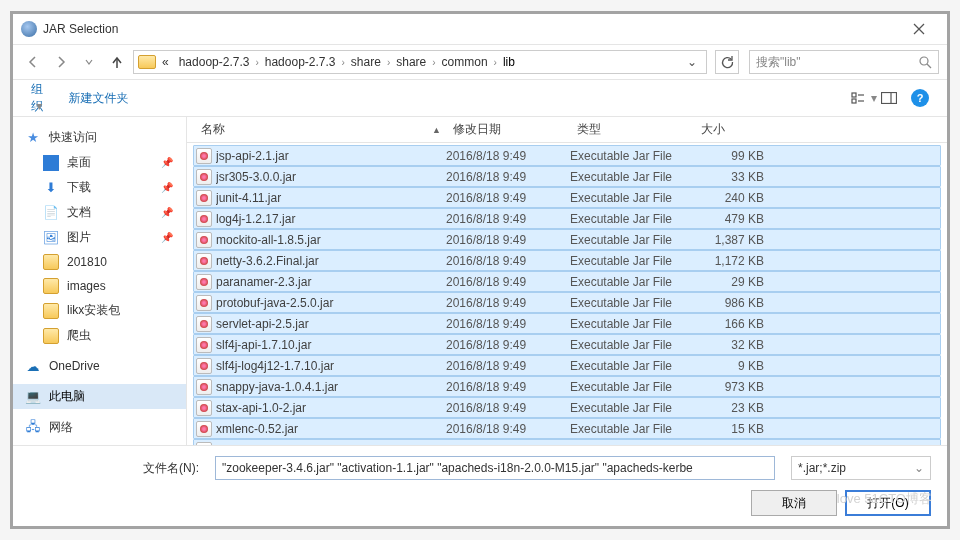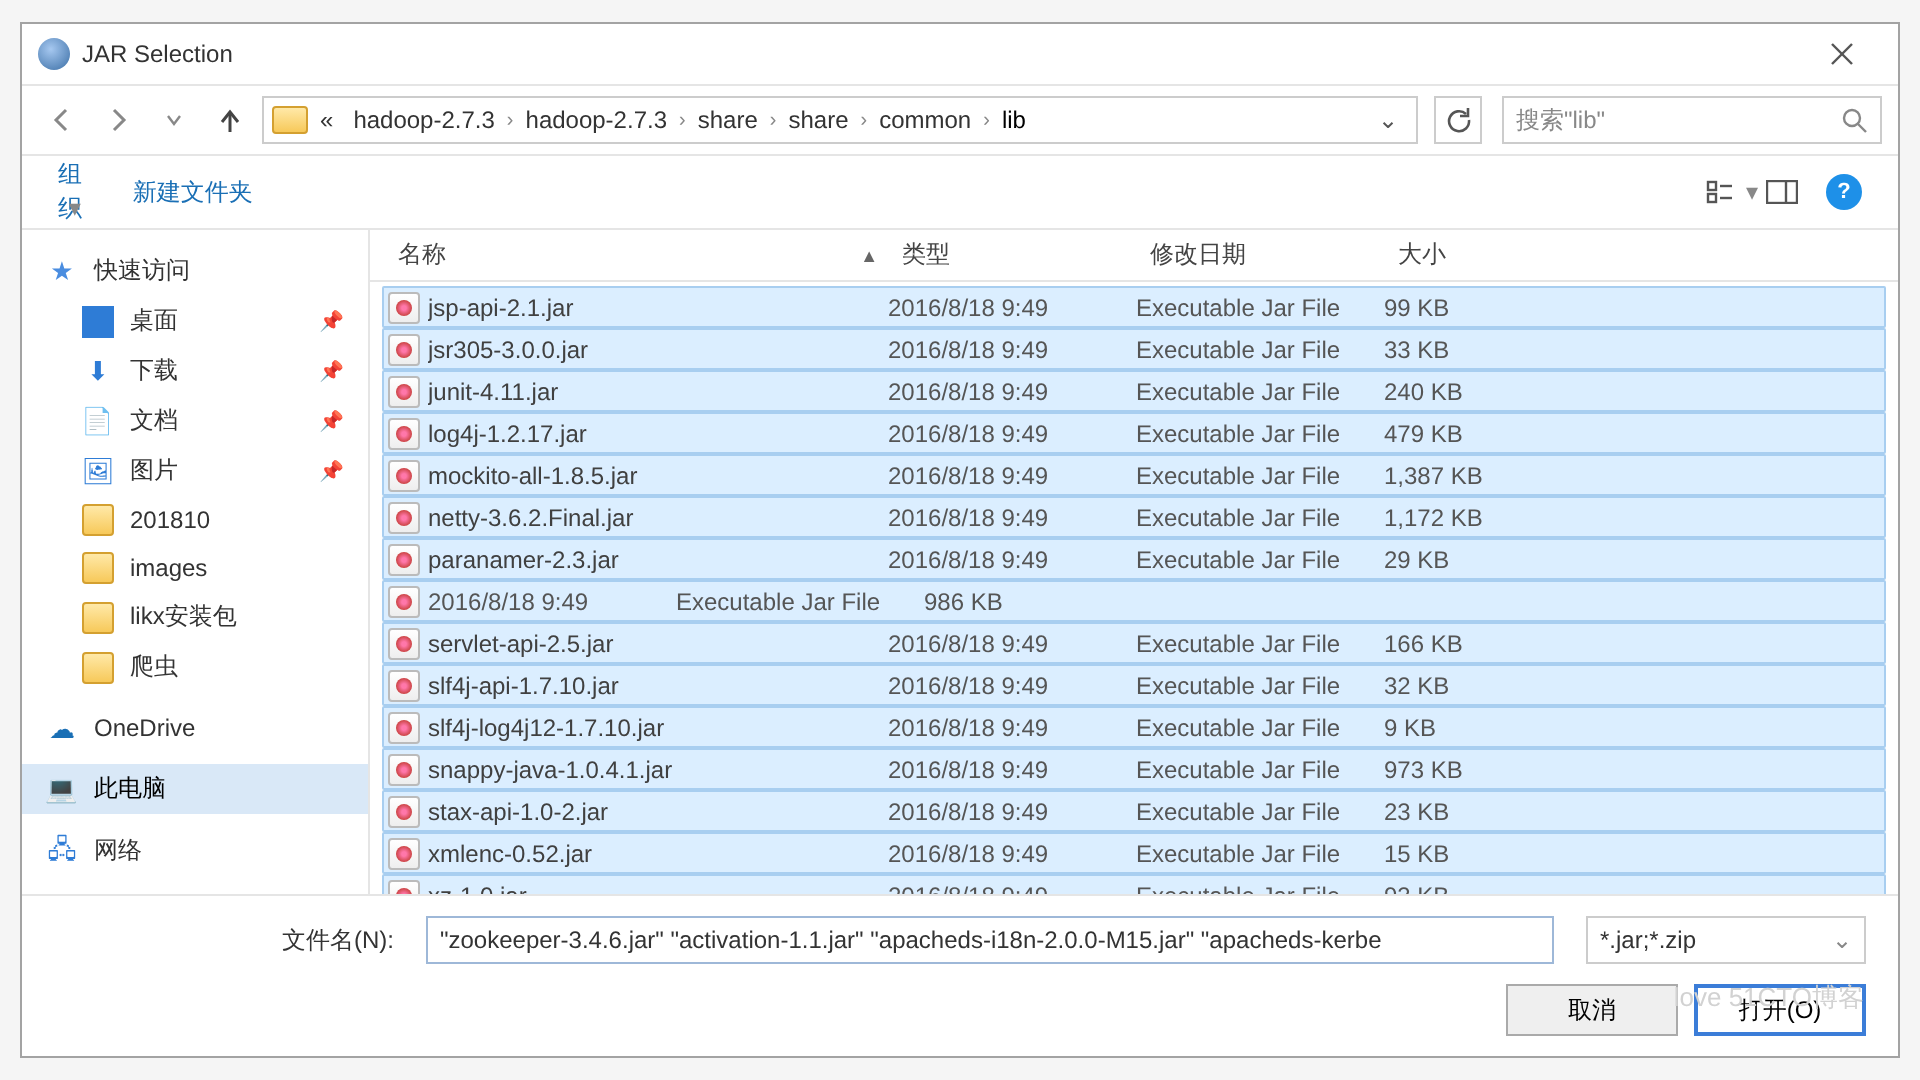--- a/index.html
+++ b/index.html
@@ -1,17 +1,17 @@
 <!DOCTYPE html>
 <html><head>
 <meta charset="utf-8">
 <style>
 *{box-sizing:border-box;margin:0;padding:0;font-family:"Microsoft YaHei",Segoe UI,sans-serif;font-size:12px}
 body{background:#f5f5f5;display:flex;justify-content:center;align-items:center;height:540px}
-.dialog{width:940px;height:518px;background:#fff;border:1px solid #a3a3a3;display:flex;flex-direction:column}
+.dialog{width:940px;height:518px;background:#fff;border:3px solid #a3a3a3;display:flex;flex-direction:column}
 .titlebar{height:30px;display:flex;align-items:center;padding:0 8px;background:#fff}
 .titlebar .icon{width:16px;height:16px;margin-right:6px;border-radius:50%;background:radial-gradient(circle at 40% 35%,#a6c8f0,#3a6ea5)}
 .titlebar .title{flex:1;color:#333;font-size:12px}
 .close{width:40px;height:24px;display:flex;align-items:center;justify-content:center;cursor:pointer}
 .close svg{stroke:#555}
 .navbar{height:36px;display:flex;align-items:center;border-top:1px solid #e5e5e5;border-bottom:1px solid #e5e5e5;padding:0 8px;gap:4px}
 .navbtn{width:24px;height:24px;display:flex;align-items:center;justify-content:center;cursor:pointer}
 .navbtn svg{stroke:#888}
 .upbtn svg{stroke:#444}
 .pathbox{flex:1;height:24px;border:1px solid #ccc;background:#fff;display:flex;align-items:center;padding:0 4px;gap:2px;overflow:hidden}
@@ -45,21 +45,21 @@
 .col-type{width:124px}
 .col-size{width:70px;text-align:right}
 .sortarrow{color:#666;font-size:9px}
 .filelist{flex:1;overflow-y:auto;padding:2px 6px}
 .row{display:flex;align-items:center;height:21px;background:#dbeeff;border:1px solid #a8cef0;border-radius:1px;margin-bottom:0px;padding-left:2px}
 .row .ficon{width:16px;height:16px;margin-right:4px;background:linear-gradient(#fff,#eee);border:1px solid #bbb;border-radius:2px;position:relative}
 .row .ficon::after{content:"";position:absolute;width:8px;height:8px;background:radial-gradient(circle,#f7a 20%,#c44 70%);border-radius:50%;left:3px;top:3px}
 .row .rname{width:230px;color:#404040;white-space:nowrap;overflow:hidden}
 .row .rdate{width:124px;color:#555}
 .row .rtype{width:124px;color:#555}
-.row .rsize{width:70px;color:#555}
+.row .rsize{width:70px;text-align:right;color:#555}
 .footer{border-top:1px solid #e5e5e5;padding:10px 16px;display:flex;flex-direction:column;gap:10px}
 .filerow{display:flex;align-items:center;gap:16px}
 .filelabel{width:170px;text-align:right;color:#333}
 .fileinput{flex:1;height:24px;border:1px solid #9eb8d8;padding:0 6px;color:#333;background:#fff}
 .filetype{width:140px;height:24px;border:1px solid #ccc;padding:0 6px;color:#333;display:flex;align-items:center}
 .btnrow{display:flex;justify-content:flex-end;gap:8px}
 .btn{width:86px;height:26px;border:1px solid #aaa;background:#efefef;display:flex;align-items:center;justify-content:center;cursor:pointer}
 .btn.primary{border:2px solid #3b7dd8;background:#fff}
 .watermark{position:absolute;bottom:32px;right:28px;color:#d2d2d2;font-size:13px;pointer-events:none}
 </style>
@@ -217,22 +217,22 @@
           </div>
         </div>
     </div>
 
     <div class="main">
       <div class="headers">
         <div class="col col-name">
             <span>名称</span>
             <span class="sortarrow" style="margin-left:auto">▲</span>
           </div>
+        <div class="col col-date">修改日期</div>
         <div class="col col-type">类型</div>
-        <div class="col col-date">修改日期</div>
         <div class="col col-size">大小</div>
       </div>
       <div class="filelist" id="filelist">
           <div class="row">
             <div class="ficon"></div>
             <div class="rname">jsp-api-2.1.jar</div>
             <div class="rdate">2016/8/18 9:49</div>
             <div class="rtype">Executable Jar File</div>
             <div class="rsize">99 KB</div>
           </div>
@@ -273,20 +273,21 @@
           </div>
           <div class="row">
             <div class="ficon"></div>
             <div class="rname">paranamer-2.3.jar</div>
             <div class="rdate">2016/8/18 9:49</div>
             <div class="rtype">Executable Jar File</div>
             <div class="rsize">29 KB</div>
           </div>
           <div class="row">
             <div class="ficon"></div>
+            <div class="rname">protobuf-java-2.5.0.jar</div>
             <div class="rdate">2016/8/18 9:49</div>
             <div class="rtype">Executable Jar File</div>
             <div class="rsize">986 KB</div>
           </div>
           <div class="row">
             <div class="ficon"></div>
             <div class="rname">servlet-api-2.5.jar</div>
             <div class="rdate">2016/8/18 9:49</div>
             <div class="rtype">Executable Jar File</div>
             <div class="rsize">166 KB</div>

